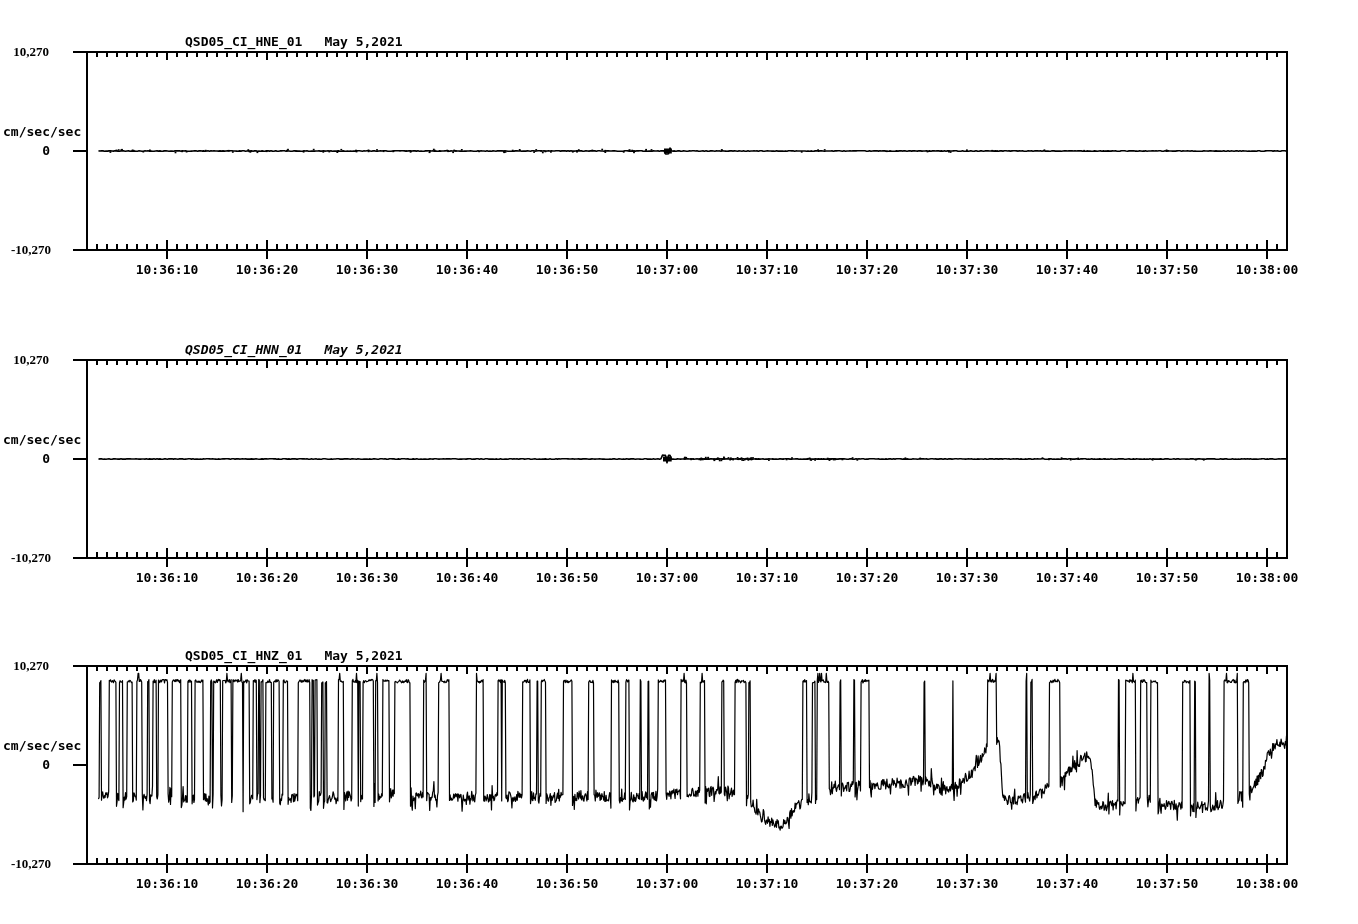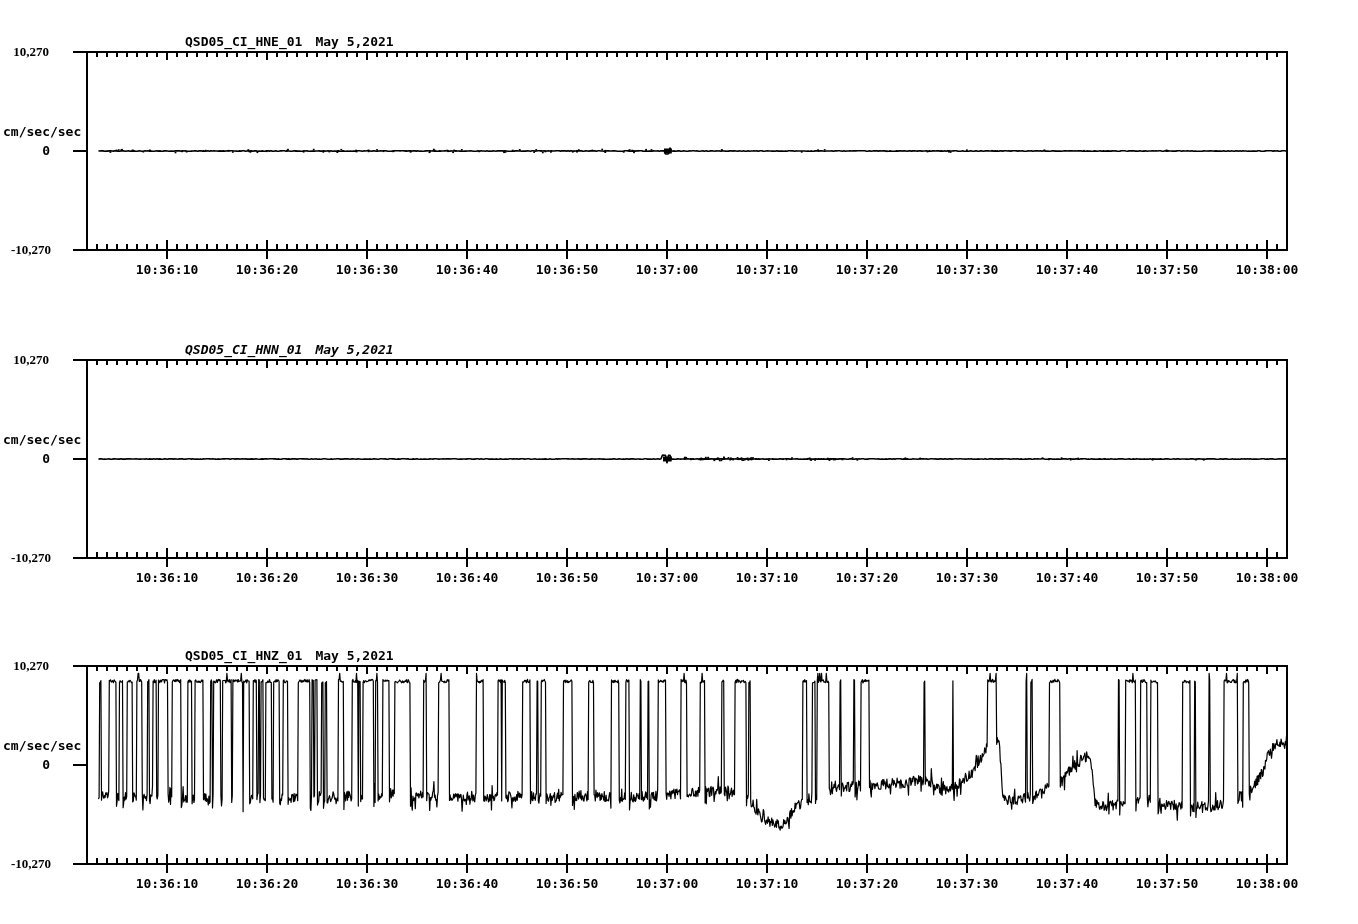--- a/index.html
+++ b/index.html
@@ -3,21 +3,21 @@
 <meta charset="utf-8">
 <style>
   html,body{margin:0;padding:0;}
   body{
     width:1358px;height:924px;position:relative;background:#ffffff;
     font-family:"DejaVu Sans Mono","Liberation Mono",monospace;
     font-weight:bold;color:#000;overflow:hidden;
   }
   .chart{position:absolute;left:0;top:0;width:1358px;height:924px;pointer-events:none;}
   .title{position:absolute;left:185px;font-size:13px;line-height:13px;white-space:pre;}
-  .title .date{margin-left:13px;text-align:center;}
+  .title .date{margin-left:22px;text-align:center;}
   .ylab{position:absolute;font-size:13px;line-height:13px;}
   .ylab.right62{left:0;width:62px;text-align:center;font-family:Liberation Serif, serif;}
   .ylab.right50{left:0;width:50px;text-align:right;}
   .ylab.unit{left:3px;}
   .xlab{position:absolute;width:80px;text-align:center;font-size:13px;line-height:13px;}
   svg.plot{position:absolute;}
   .frame{fill:none;stroke:#000;stroke-width:2;shape-rendering:crispEdges;}
   .ticks{stroke:#000;stroke-width:1.4;shape-rendering:crispEdges;}
   .trace{fill:none;stroke:#000;stroke-width:1.2;stroke-linejoin:round;stroke-linecap:butt;}
   .trace.flat{stroke-width:1.6;}

